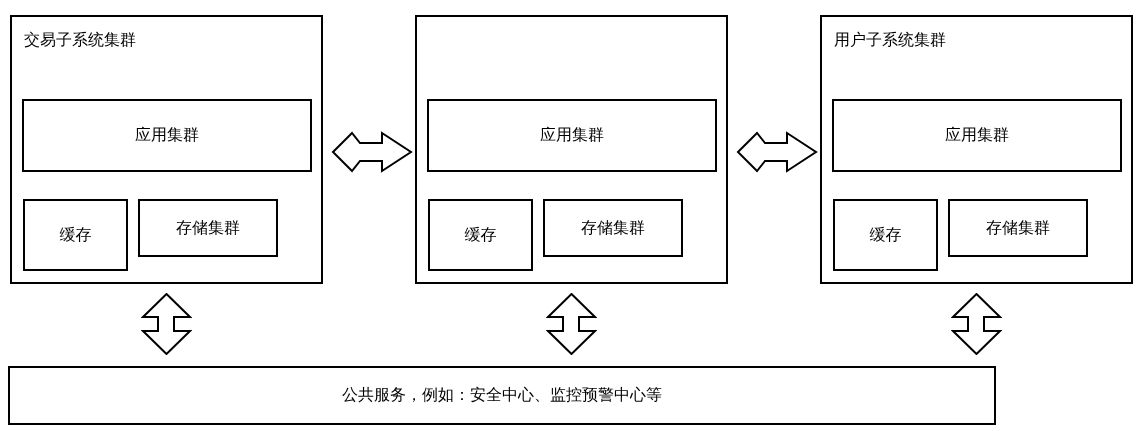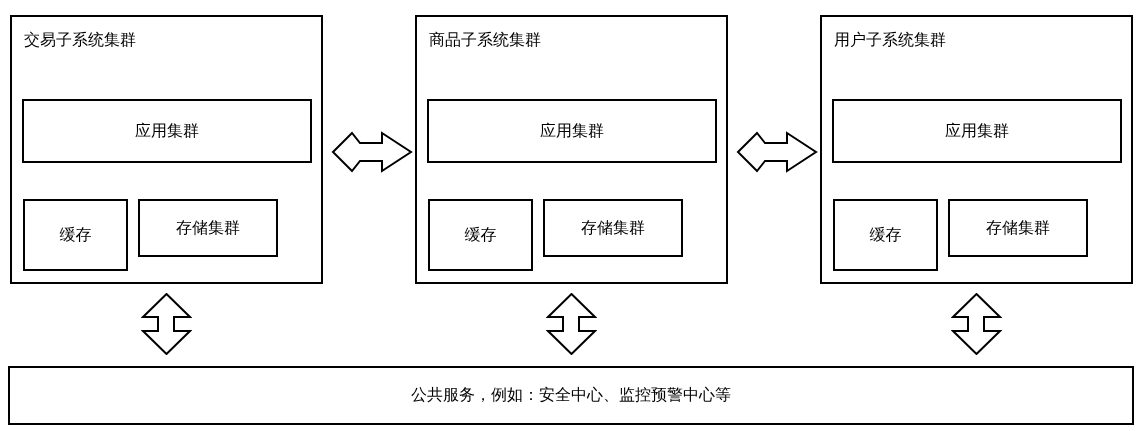--- a/index.html
+++ b/index.html
@@ -35,21 +35,21 @@
     position: absolute;
     border: 2px solid #000;
     background: #fff;
     box-sizing: border-box;
     display: flex;
     align-items: center;
     justify-content: center;
     font-size: 16px;
     white-space: nowrap;
   }
-  .app-box     { left: 10px;  top: 82px;  width: 290px; height: 64px; }
+  .app-box     { left: 10px;  top: 82px;  width: 290px; height: 73px; }
   .cache-box   { left: 11px;  top: 182px; width: 105px; height: 72px; font-family: Liberation Mono, monospace; }
   .storage-box { left: 126px; top: 182px; width: 140px; height: 58px; }
   .h-arrow {
     position: absolute;
     top: 129px;
     width: 82px;
     height: 46px;
   }
   .h-arrow.h1 { left: 331px; }
   .h-arrow.h2 { left: 736px; }
@@ -59,21 +59,21 @@
     width: 51px;
     height: 62px;
   }
   .v-arrow.v1 { left: 141px; }
   .v-arrow.v2 { left: 546px; }
   .v-arrow.v3 { left: 951px; }
   .services-bar {
     position: absolute;
     left: 8px;
     top: 366px;
-    width: 1126px;
+    width: 988px;
     height: 59px;
     border: 2px solid #000;
     background: #fff;
     box-sizing: border-box;
     display: flex;
     align-items: center;
     justify-content: center;
     font-size: 16px;
     white-space: nowrap;
   }
@@ -85,21 +85,20 @@
 <div class="canvas">
 
   <div class="cluster c1">
     <div class="cluster-title">交易子系统集群</div>
     <div class="inner-box app-box">应用集群</div>
     <div class="inner-box cache-box">缓存</div>
     <div class="inner-box storage-box">存储集群</div>
   </div>
 
   <div class="cluster c2">
-    <div class="cluster-title">商品子系统集群</div>
     <div class="inner-box app-box">应用集群</div>
     <div class="inner-box cache-box">缓存</div>
     <div class="inner-box storage-box">存储集群</div>
   </div>
 
   <div class="cluster c3">
     <div class="cluster-title">用户子系统集群</div>
     <div class="inner-box app-box">应用集群</div>
     <div class="inner-box cache-box">缓存</div>
     <div class="inner-box storage-box">存储集群</div>

